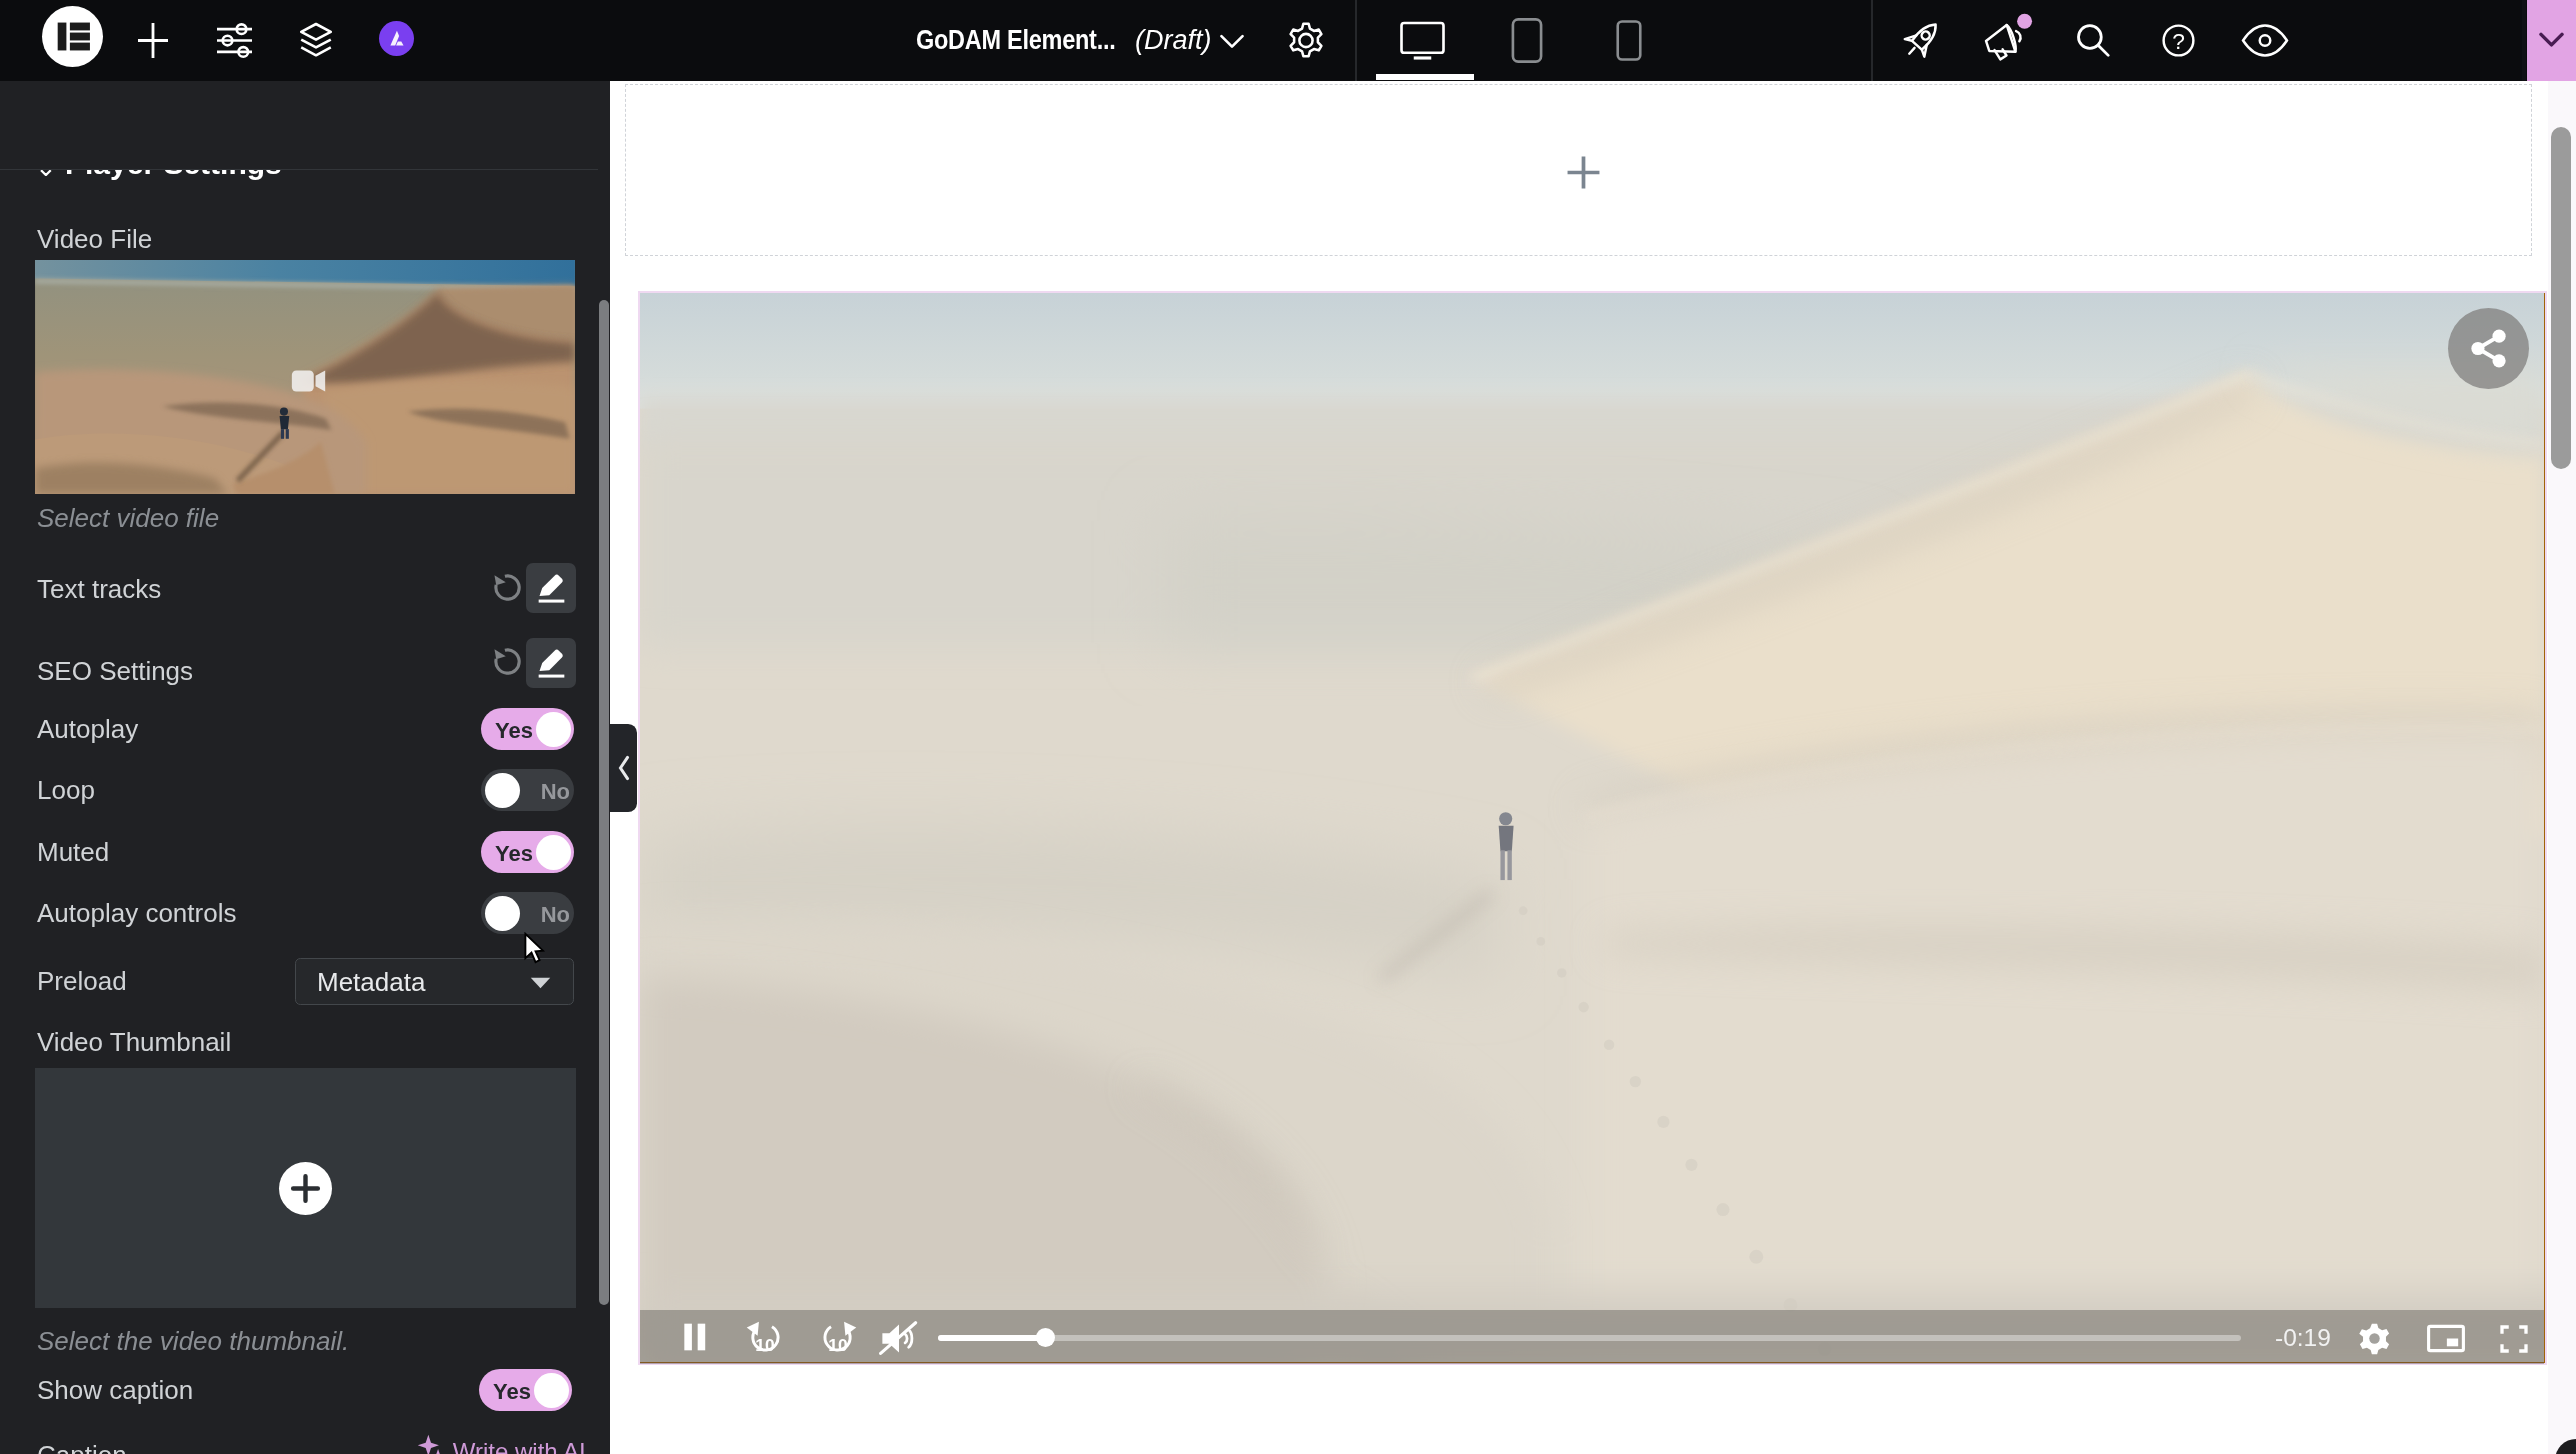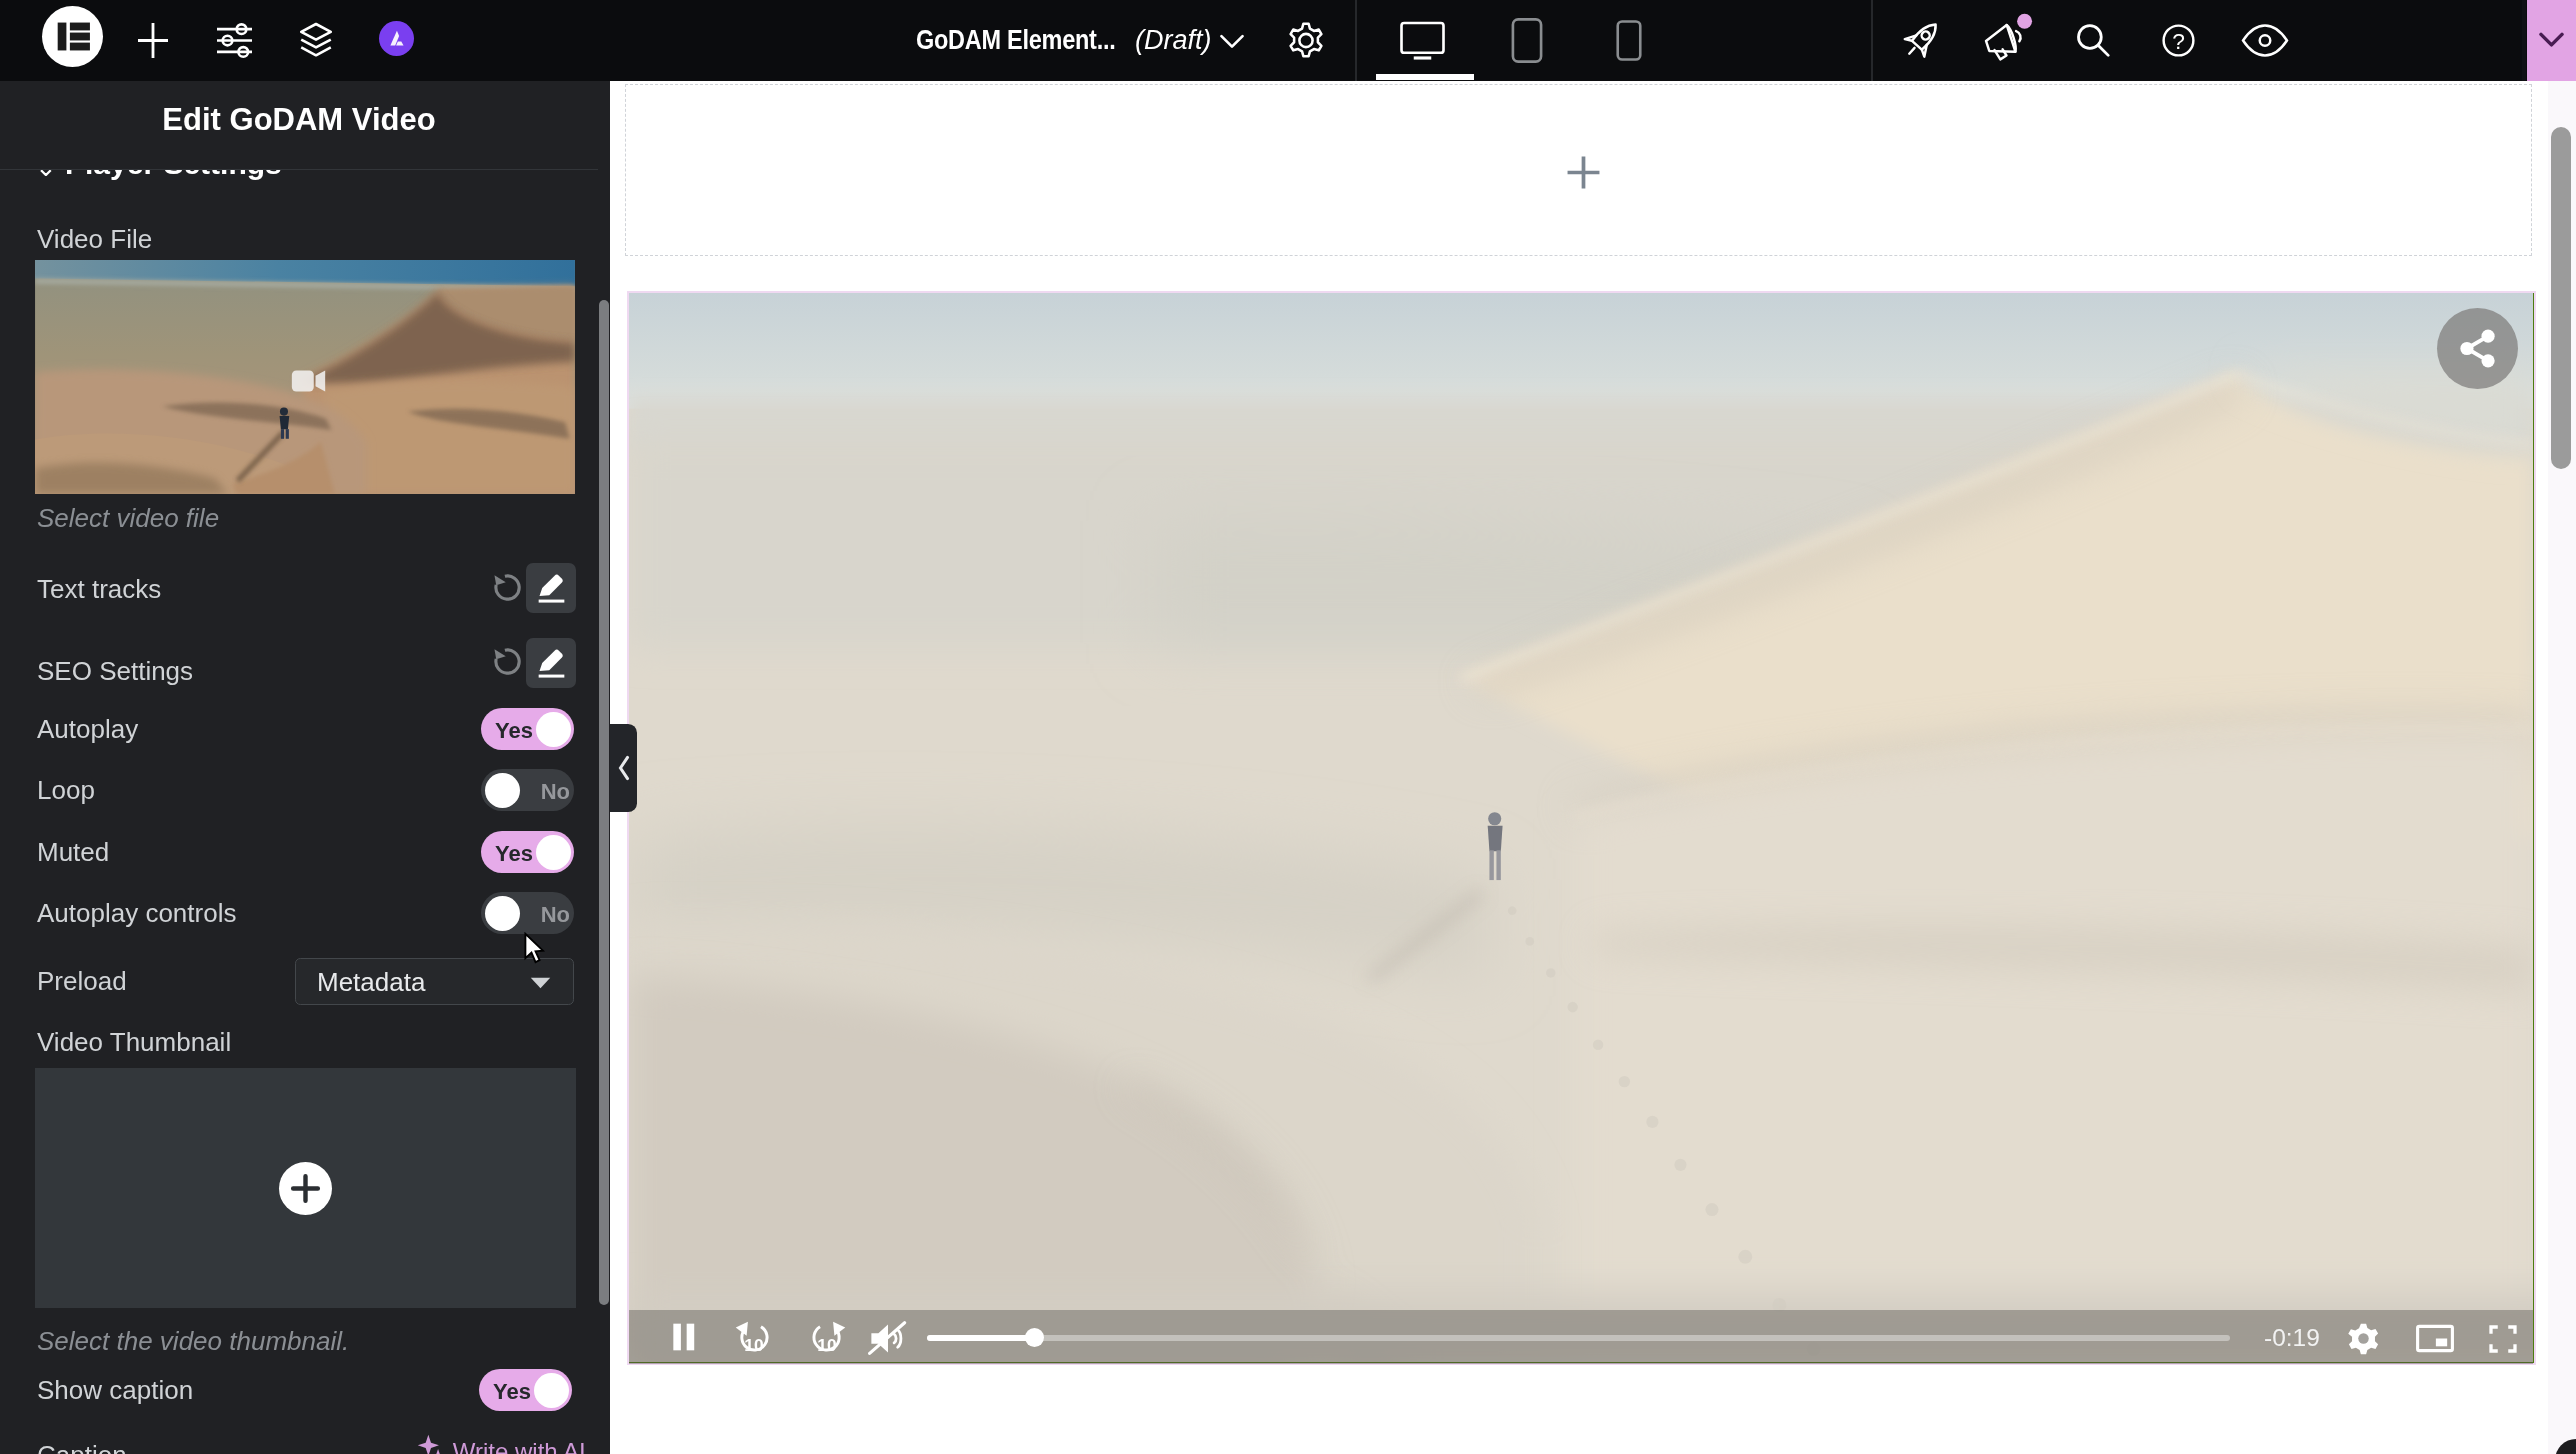--- a/index.html
+++ b/index.html
@@ -47,21 +47,21 @@
 
 #panel-sb { position:absolute; left:598px; top:81px; width:12.3px; height:1374px; background:#202124; }
 #panel-sb .sbthumb { position:absolute; left:0.9px; top:219px; width:10.5px; height:1005px; background:#7b7d80; border-radius:5.3px; }
 #collapse-tab { position:absolute; left:610px; top:724px; width:27px; height:88px; background:#232529; border-radius:0 8.8px 8.8px 0; color:#d4d6d9; }
 
 
 #canvas { position:absolute; left:610px; top:81px; width:1966px; height:1374px; background:#fff; }
 #addsec { position:absolute; left:15px; top:2.6px; width:1907px; height:172px; border:1.8px dashed #d0d3d8; }
 #addsec .plus { position:absolute; left:938px; top:68px; }
 
-#video { position:absolute; left:17px; top:210px; width:1909px; height:1074px; border:2.6px solid #efd9f1; background:#4d7c0f; }
+#video { position:absolute; left:28px; top:210px; width:1909px; height:1074px; border:2.6px solid #efd9f1; background:#a16207; }
 #vsvg { position:absolute; left:0; top:0; }
 #share { position:absolute; left:1808px; top:15px; width:81px; height:81px; border-radius:50%; background:rgba(128,127,125,0.75); }
 #vbar { position:absolute; left:0px; top:1017px; width:1904px; height:54px; background:rgba(82,79,76,0.40); }
 #vtime { position:absolute; left:1635px; top:14px; color:#f2f2f2; font-size:24.5px; }
 .vico { position:absolute; top:11.4px; }
 #vtrack { position:absolute; left:298px; top:24.5px; width:1303px; height:6.1px; background:rgba(255,255,255,0.38); border-radius:3.5px; }
 #vfill { position:absolute; left:298px; top:24.5px; width:109px; height:6.1px; background:#fff; border-radius:3.5px; }
 #vknob { position:absolute; left:396px; top:17.5px; width:19px; height:19px; background:#fff; border-radius:50%; }
 
 #page-sb { position:absolute; left:2548px; top:81px; width:28px; height:1374px; background:#faf8fb; }
@@ -168,21 +168,20 @@
     </svg>
     <div style="position:absolute;left:2522px;top:0;width:4.4px;height:81px;background:#101114"></div>
     <div id="publish2">
       <svg width="49" height="81" viewBox="0 0 56 92">
         <path d="M16 39 L28 51 L40 39" stroke="#481c52" stroke-width="4" fill="none" stroke-linecap="round" stroke-linejoin="round"></path>
       </svg>
     </div>
     <div id="tb-ind"></div>
   </div>
   <div id="panel">
-    <div id="panel-title">Edit GoDAM Video</div>
     <div id="panel-sep"></div>
     <div id="panel-body">
       <div id="ps-caret">⌄</div>
       <div id="ps-head">Player Settings</div>
       <div class="lbl" style="top:54px">Video File</div>
       <div id="vthumb" style="position:absolute;left:35px;top:90px;width:540px;height:234px;overflow:hidden">
         <svg width="540" height="234" viewBox="0 0 616 267">
           <defs>
             <linearGradient id="tsky" x1="0" y1="0" x2="1" y2="0">
               <stop offset="0" stop-color="#74929e"></stop>

